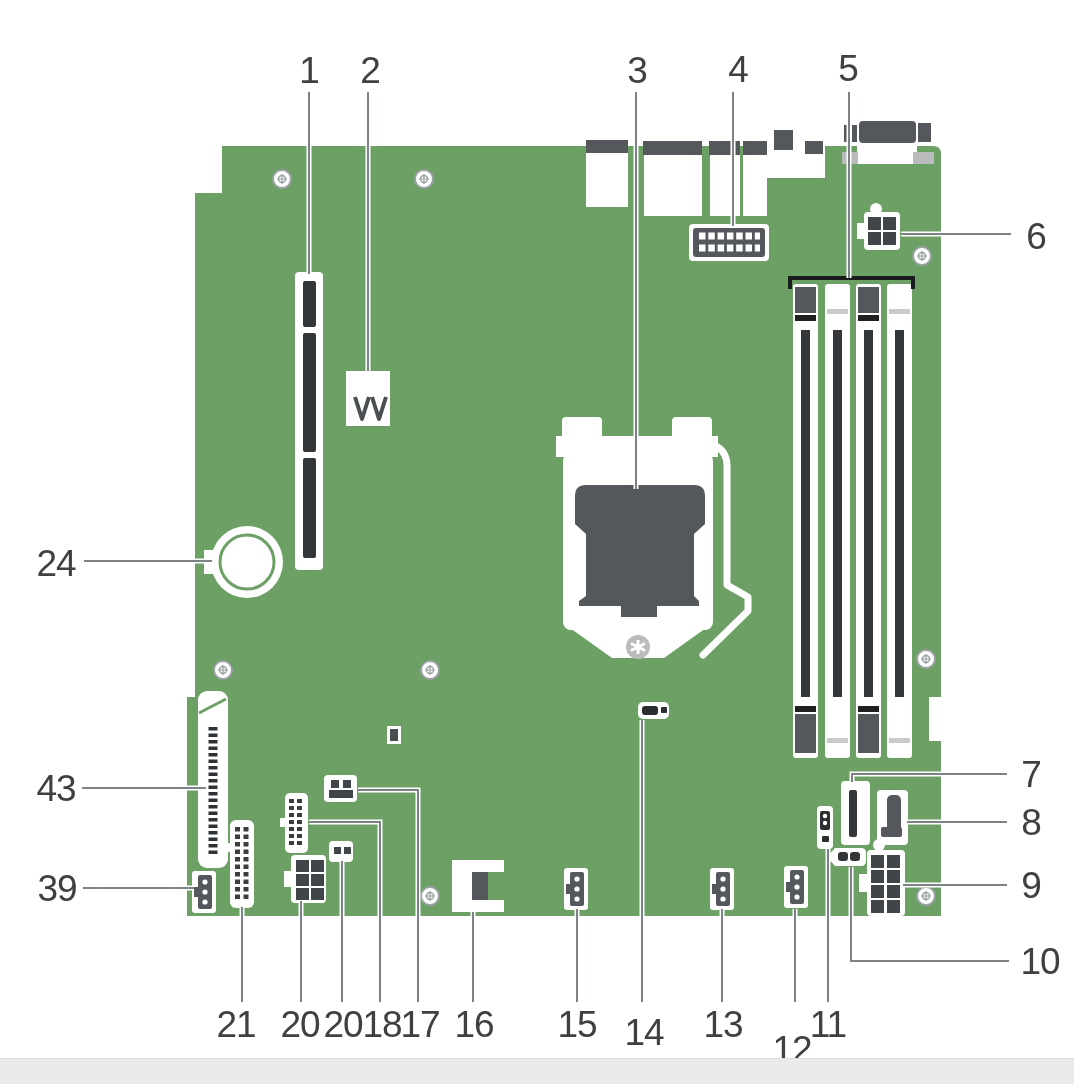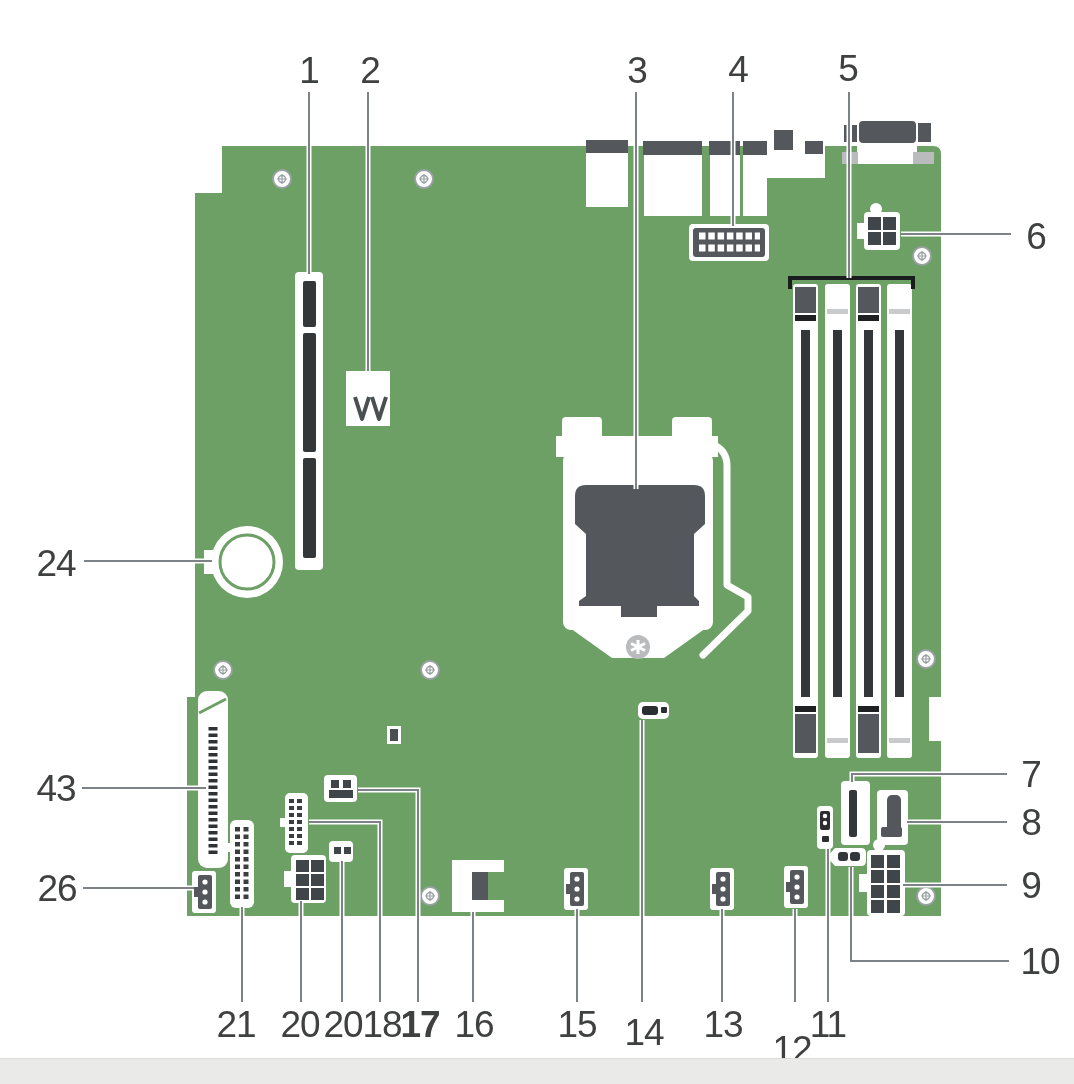--- a/index.html
+++ b/index.html
@@ -321,25 +321,25 @@
       <div class="callout-label" style="left: 1031px; top: 774px;">7</div>
       <div class="callout-label" style="left: 1031px; top: 822px;">8</div>
       <div class="callout-label" style="left: 1031px; top: 885px;">9</div>
       <div class="callout-label" style="left: 1040px; top: 961px; text-align: center;">10</div>
       <div class="callout-label" style="left: 828px; top: 1024px;">11</div>
       <div class="callout-label" style="left: 792px; top: 1024px; margin-top: 25px;">12</div>
       <div class="callout-label" style="left: 723px; top: 1024px;">13</div>
       <div class="callout-label" style="left: 644px; top: 1024px; margin-top: 8px;">14</div>
       <div class="callout-label" style="left: 577px; top: 1024px;">15</div>
       <div class="callout-label" style="left: 474px; top: 1024px;">16</div>
-      <div class="callout-label" style="left: 420px; top: 1024px; font-weight: bold;">17</div>
+      <div class="callout-label" style="left: 420px; top: 1024px;">17</div>
       <div class="callout-label" style="left: 382px; top: 1024px;">18</div>
       <div class="callout-label" style="left: 343px; top: 1024px;">20</div>
       <div class="callout-label" style="left: 300px; top: 1024px;">20</div>
       <div class="callout-label" style="left: 236px; top: 1024px;">21</div>
-      <div class="callout-label" style="left: 57px; top: 888px;">26</div>
+      <div class="callout-label" style="left: 57px; top: 888px;">39</div>
       <div class="callout-label" style="left: 56px; top: 788px;">43</div>
       <div class="callout-label" style="left: 56px; top: 563px;">24</div>
     </div>
 
 <div id="footer-strip"></div>
 
 </div>
 
 </body></html>

